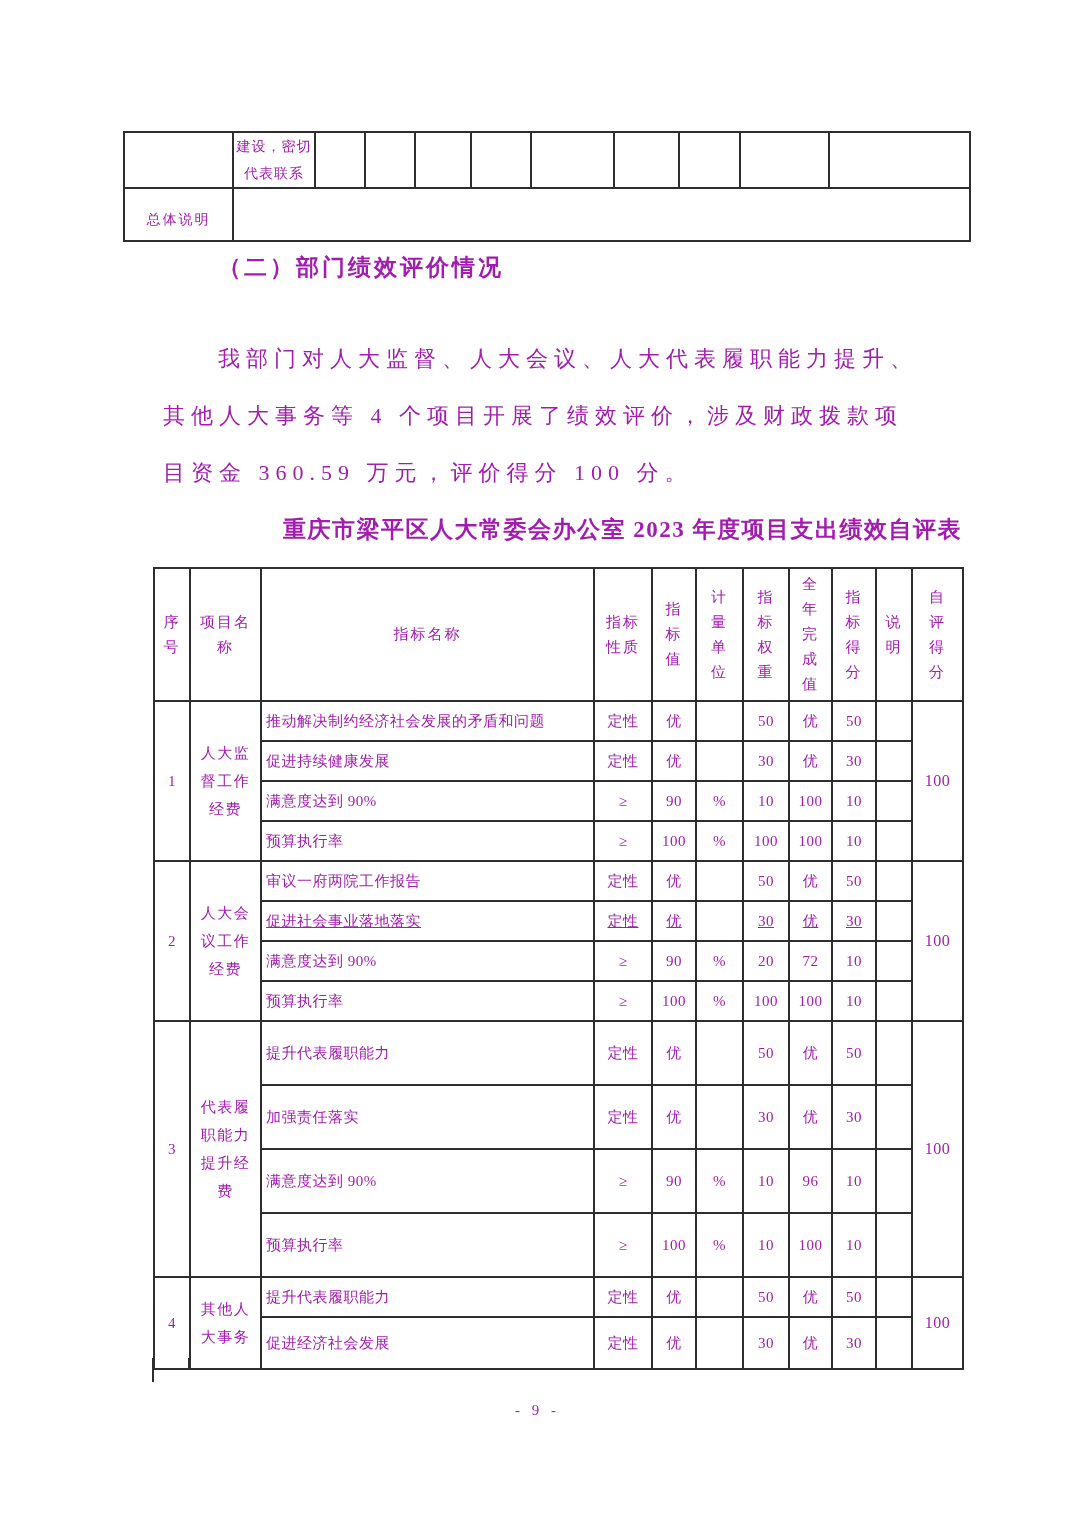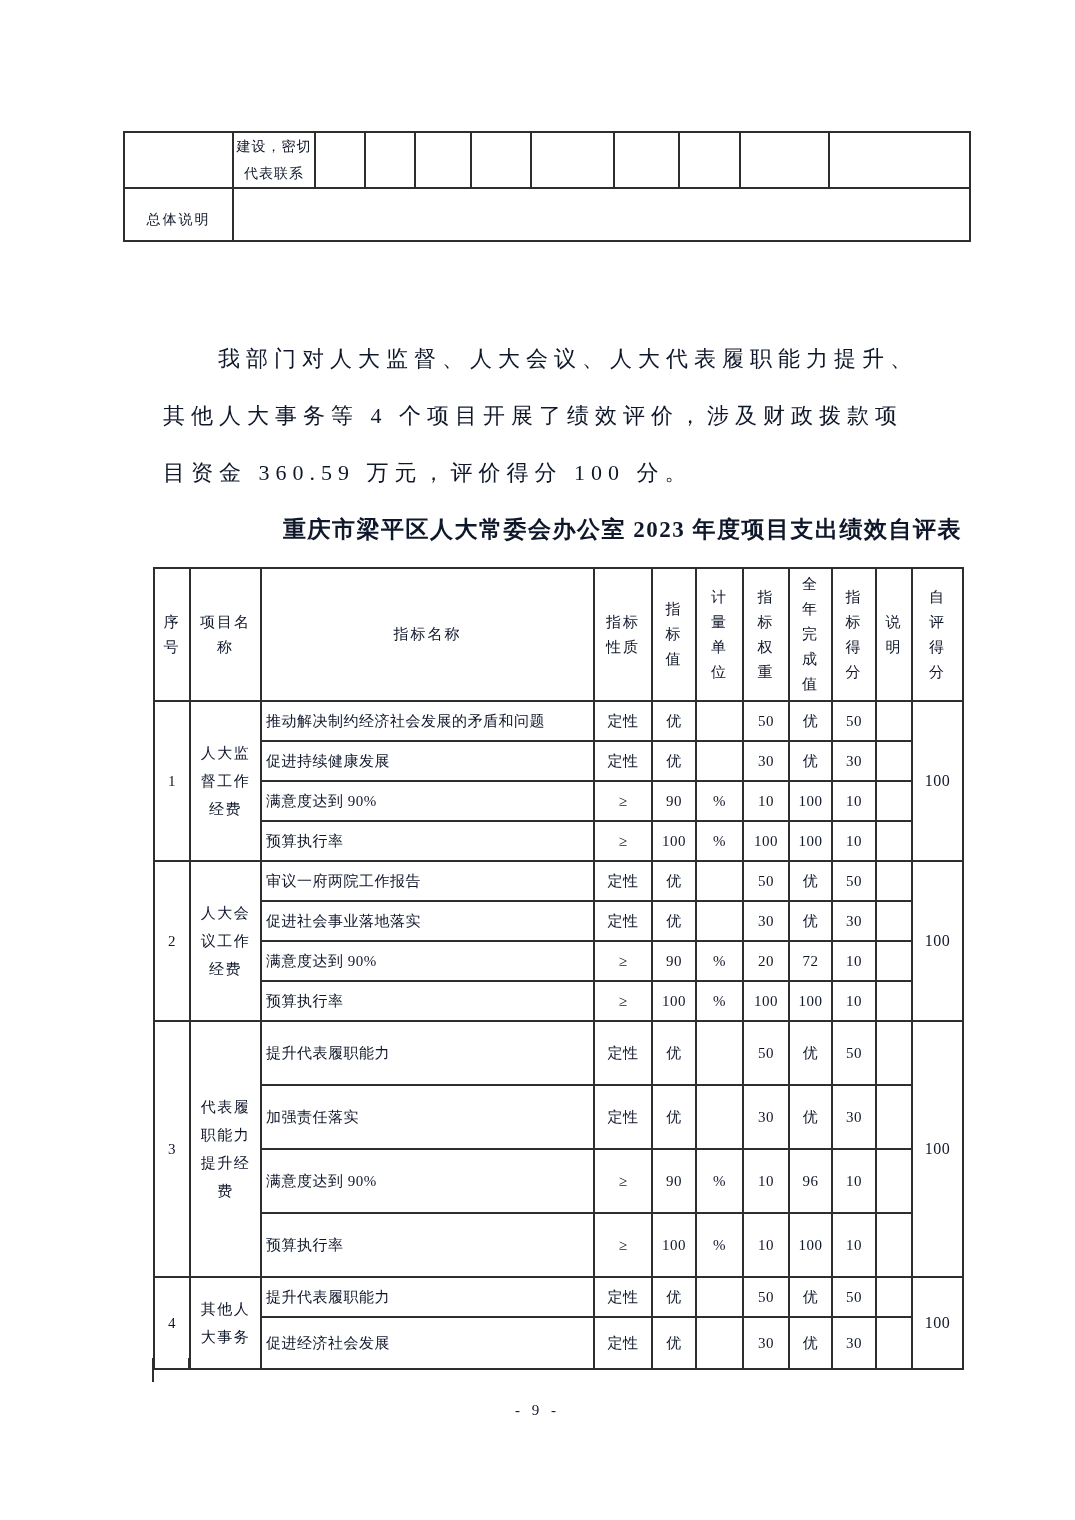--- a/index.html
+++ b/index.html
@@ -1,21 +1,21 @@
 <!DOCTYPE html>
 <html><head>
 <meta charset="utf-8">
 <style>
   html,body{margin:0;padding:0;background:#ffffff;}
   .page{
     position:relative;
     width:1075px;height:1520px;
     background:#ffffff;
     font-family:"Liberation Serif","DejaVu Serif",serif;
-    color:#0f172a;
+    color:#a21caf;
     overflow:hidden;
   }
   table{border-collapse:collapse;table-layout:fixed;}
   td,th{border:2px solid #2e2e2e;padding:0;vertical-align:middle;font-weight:normal;
         overflow:hidden;}
   .ml{white-space:pre-line;}
   .c{text-align:center;}
   .l{text-align:left;padding-left:4px;}
 
   
@@ -93,20 +93,21 @@
           <td class="c ml"></td>
           <td class="c ml"></td>
         </tr>
         <tr>
           <td class="c ml label">总体说明</td>
           <td class="c ml" colspan="10"></td>
         </tr>
       </tbody>
   </table>
 
+  <div class="heading">（二）部门绩效评价情况</div>
 
   <p class="bodyText">我部门对人大监督、人大会议、人大代表履职能力提升、
 其他人大事务等 4 个项目开展了绩效评价，涉及财政拨款项
 目资金 360.59 万元，评价得分 100 分。</p>
 
   <div class="tableTitle">重庆市梁平区人大常委会办公室 2023 年度项目支出绩效自评表</div>
 
   <table class="mainTable" id="mainTable">
     <colgroup>
       <col style="width:36px">
@@ -212,21 +213,21 @@
           <td class="l">审议一府两院工作报告</td>
           <td class="c">定性</td>
           <td class="c">优</td>
           <td class="c"></td>
           <td class="c">50</td>
           <td class="c">优</td>
           <td class="c">50</td>
           <td class="c"></td>
           <td class="c score" rowspan="4">100</td>
         </tr>
-        <tr style="height: 40px;">
+        <tr style="height: 40px; text-decoration: underline;">
           <td class="l">促进社会事业落地落实</td>
           <td class="c">定性</td>
           <td class="c">优</td>
           <td class="c"></td>
           <td class="c">30</td>
           <td class="c">优</td>
           <td class="c">30</td>
           <td class="c"></td>
         </tr>
         <tr style="height: 40px;">

